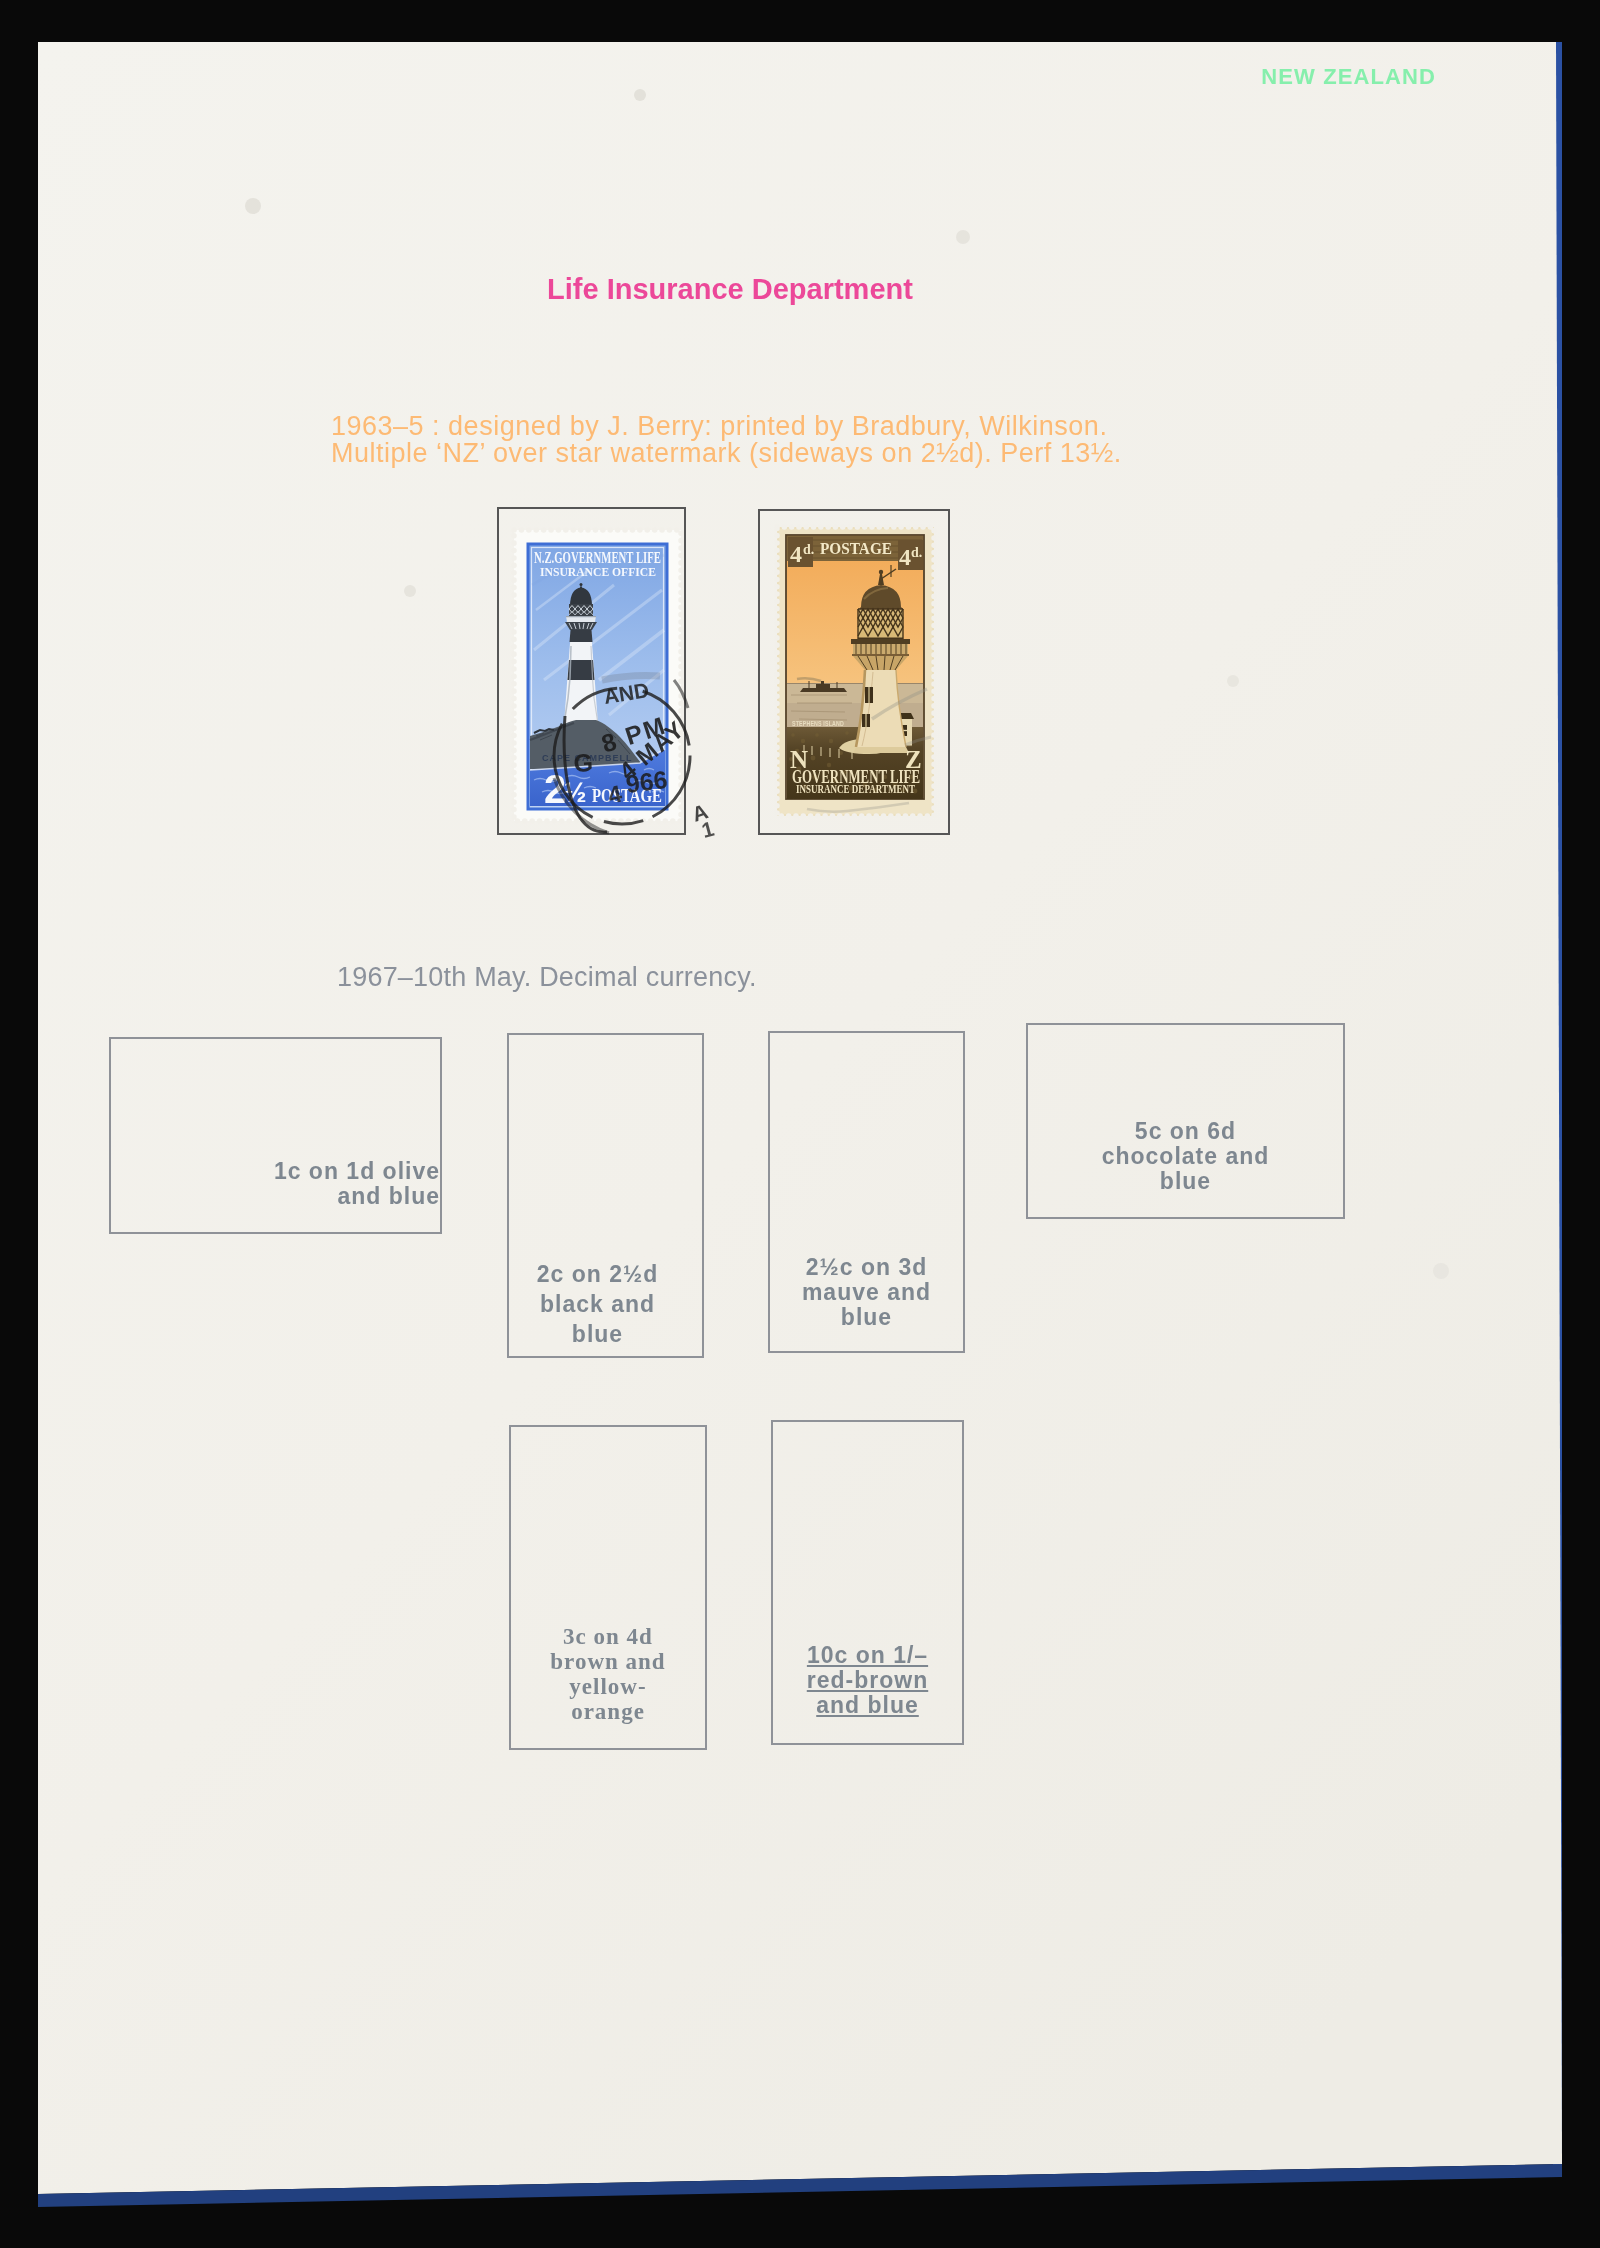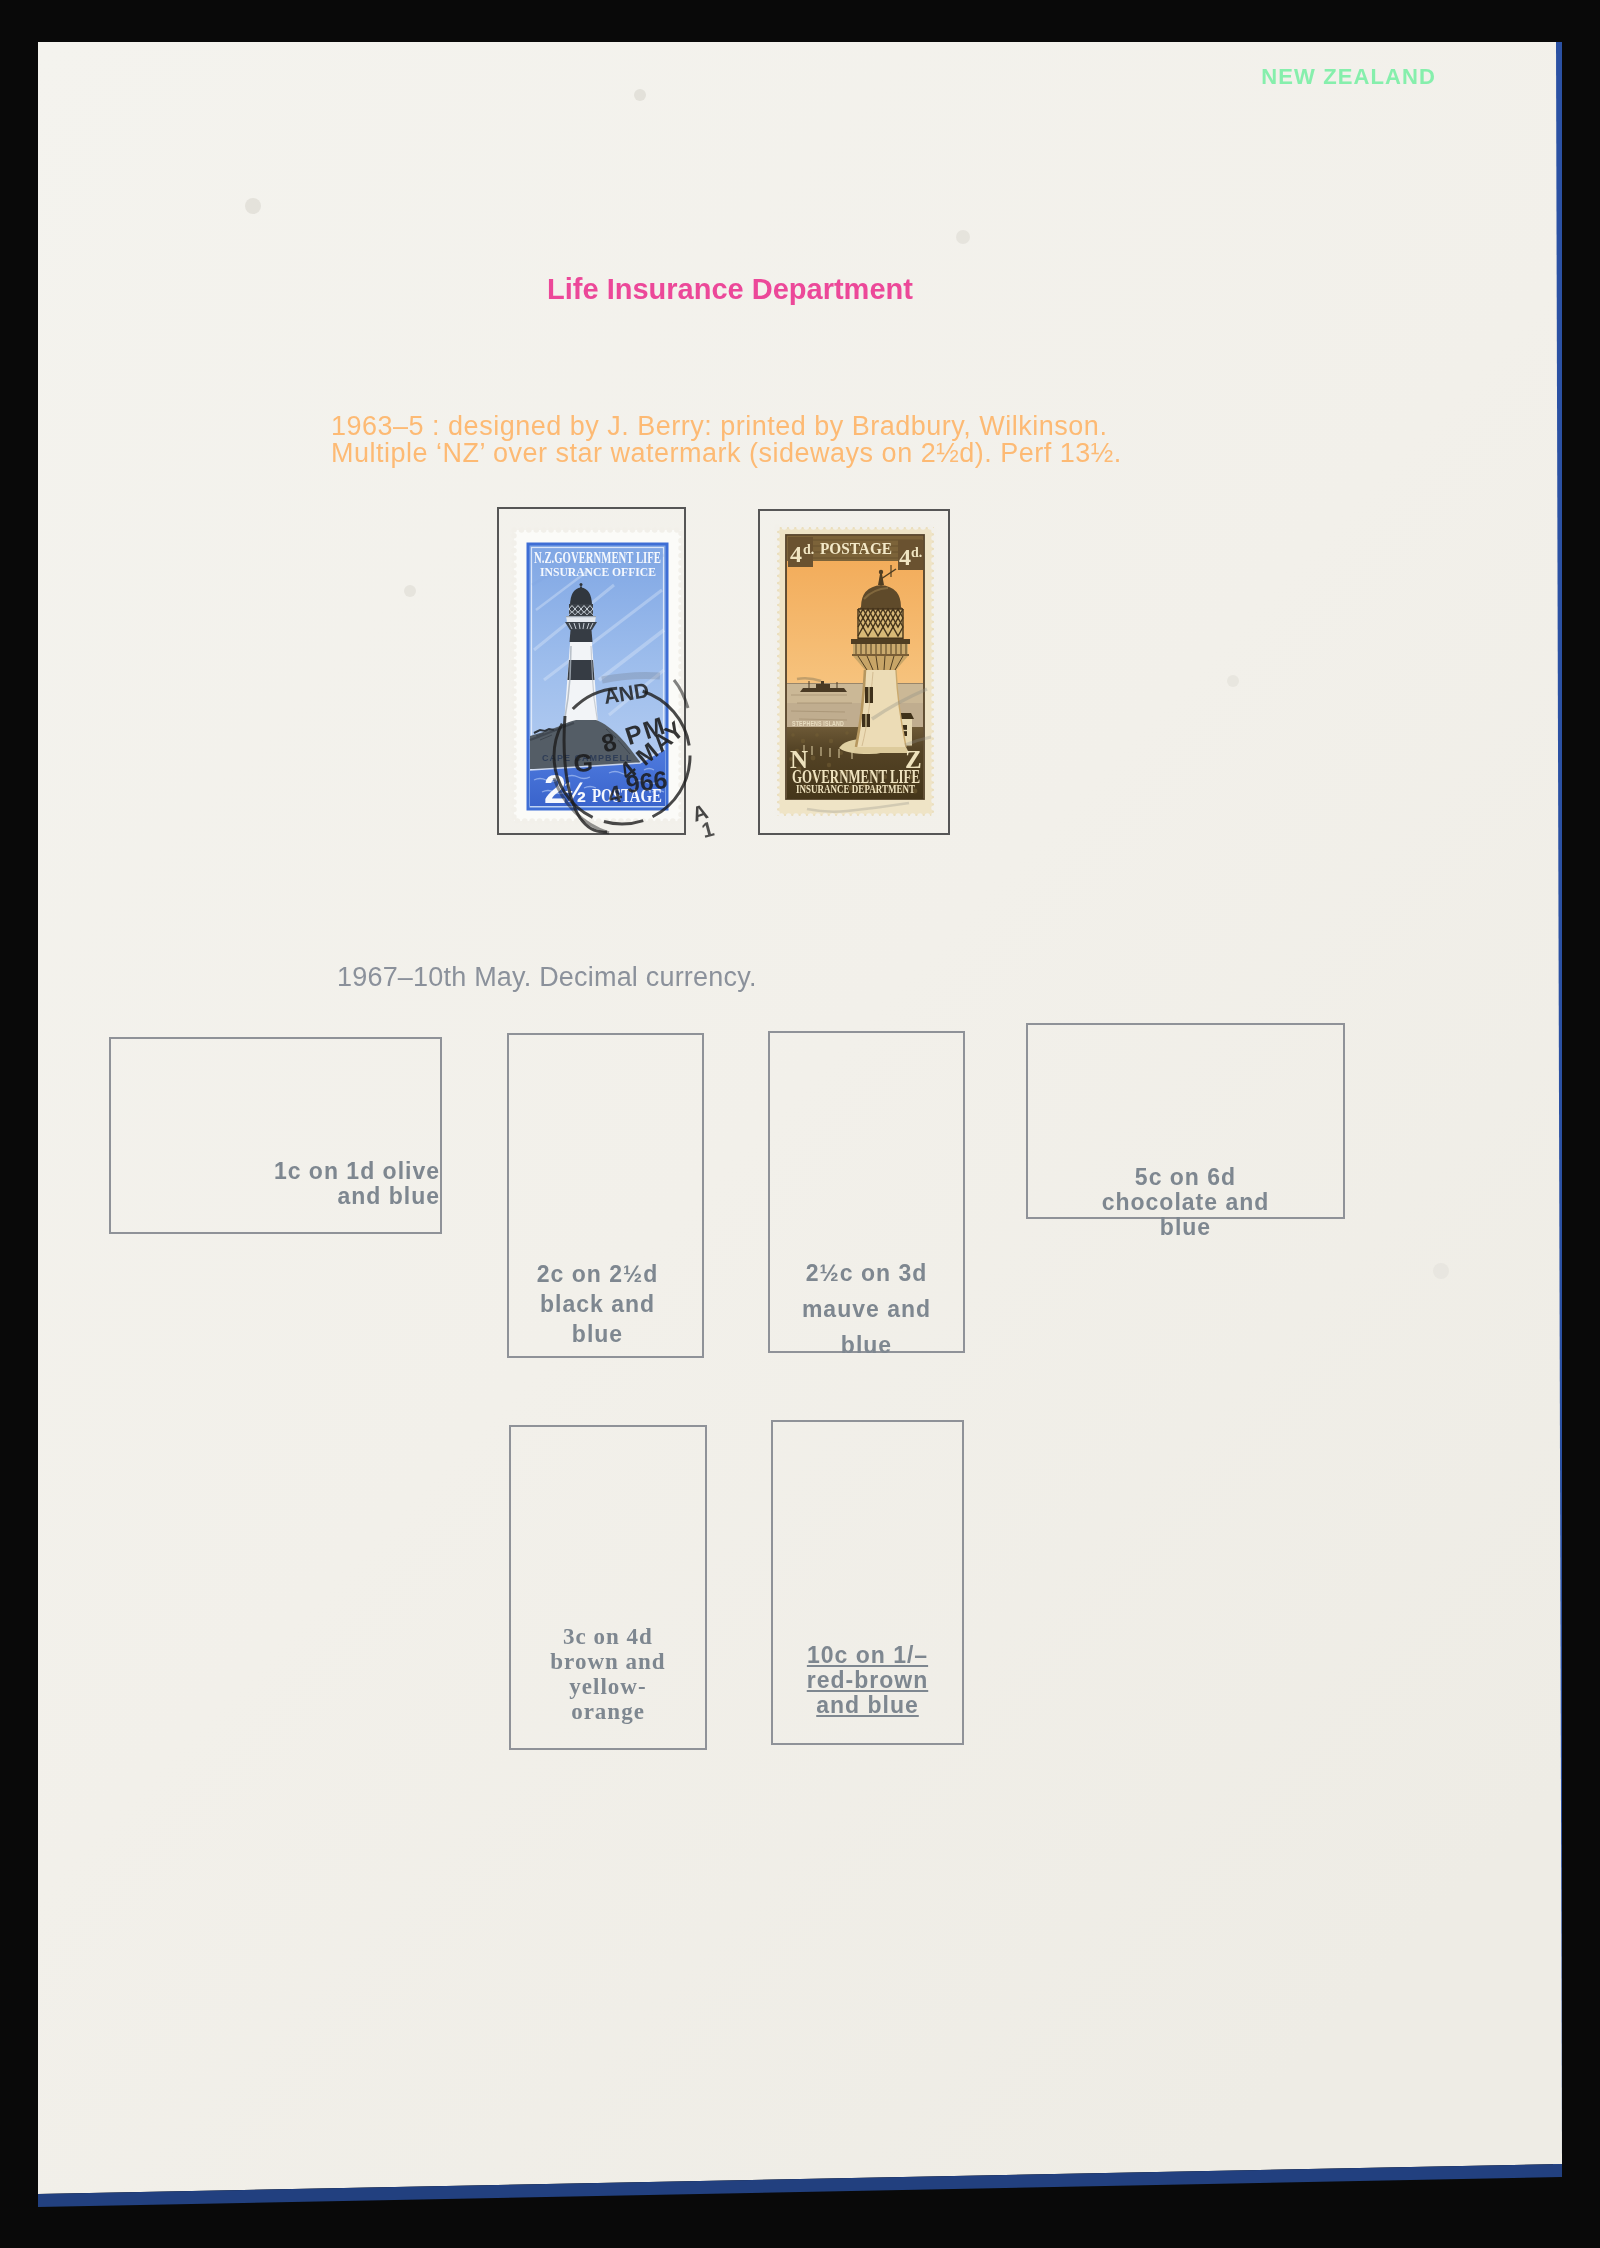--- a/index.html
+++ b/index.html
@@ -354,25 +354,25 @@
 <div class="abs" style="left:109px;top:1037px;width:329px;height:193px;border:2px solid #8f9298;"></div>
 
 <div class="abs" style="left:111px;top:1159px;width:329px;text-align:right;font-size:23px;line-height:25px;font-weight:bold;letter-spacing:1px;color:#7e8790;">1c on 1d olive<br>and blue</div>
 
 <div class="abs" style="left:507px;top:1033px;width:193px;height:321px;border:2px solid #8f9298;"></div>
 
 <div class="abs" style="left:509px;top:1259px;width:177px;text-align:center;font-size:23px;line-height:30px;font-weight:bold;letter-spacing:1px;color:#7e8790;">2c on 2½d<br>black and<br>blue</div>
 
 <div class="abs" style="left:768px;top:1031px;width:193px;height:318px;border:2px solid #8f9298;"></div>
 
-<div class="abs" style="left:770px;top:1255px;width:193px;text-align:center;font-size:23px;line-height:36px;font-weight:bold;letter-spacing:1px;color:#7e8790;">2½c on 3d<br>mauve and<br>blue</div>
+<div class="abs" style="left:770px;top:1255px;width:193px;text-align:center;font-size:23px;line-height:25px;font-weight:bold;letter-spacing:1px;color:#7e8790;">2½c on 3d<br>mauve and<br>blue</div>
 
 <div class="abs" style="left:1026px;top:1023px;width:315px;height:192px;border:2px solid #8f9298;"></div>
 
-<div class="abs" style="left:1028px;top:1119px;width:315px;text-align:center;font-size:23px;line-height:25px;font-weight:bold;letter-spacing:1px;color:#7e8790;margin-top:46px;">5c on 6d<br>chocolate and<br>blue</div>
+<div class="abs" style="left:1028px;top:1119px;width:315px;text-align:center;font-size:23px;line-height:25px;font-weight:bold;letter-spacing:1px;color:#7e8790;">5c on 6d<br>chocolate and<br>blue</div>
 
 <div class="abs" style="left:509px;top:1425px;width:194px;height:321px;border:2px solid #8f9298;"></div>
 
 <div class="abs" style="left:511px;top:1624px;width:194px;text-align:center;font-size:23px;line-height:25px;font-weight:bold;letter-spacing:1px;color:#7e8790;font-family:Liberation Serif, serif;">3c on 4d<br>brown and<br>yellow-<br>orange</div>
 
 <div class="abs" style="left:771px;top:1420px;width:189px;height:321px;border:2px solid #8f9298;"></div>
 
 <div class="abs" style="left:773px;top:1643px;width:189px;text-align:center;font-size:23px;line-height:25px;font-weight:bold;letter-spacing:1px;color:#7e8790;text-decoration:underline;">10c on 1/–<br>red-brown<br>and blue</div>
 
 </body></html>

